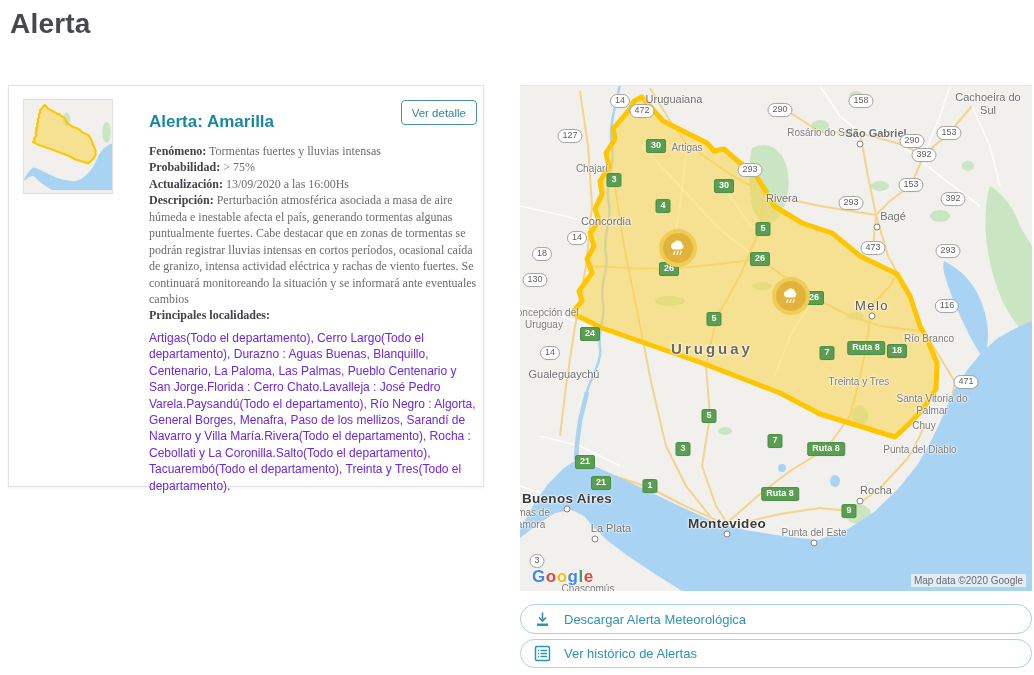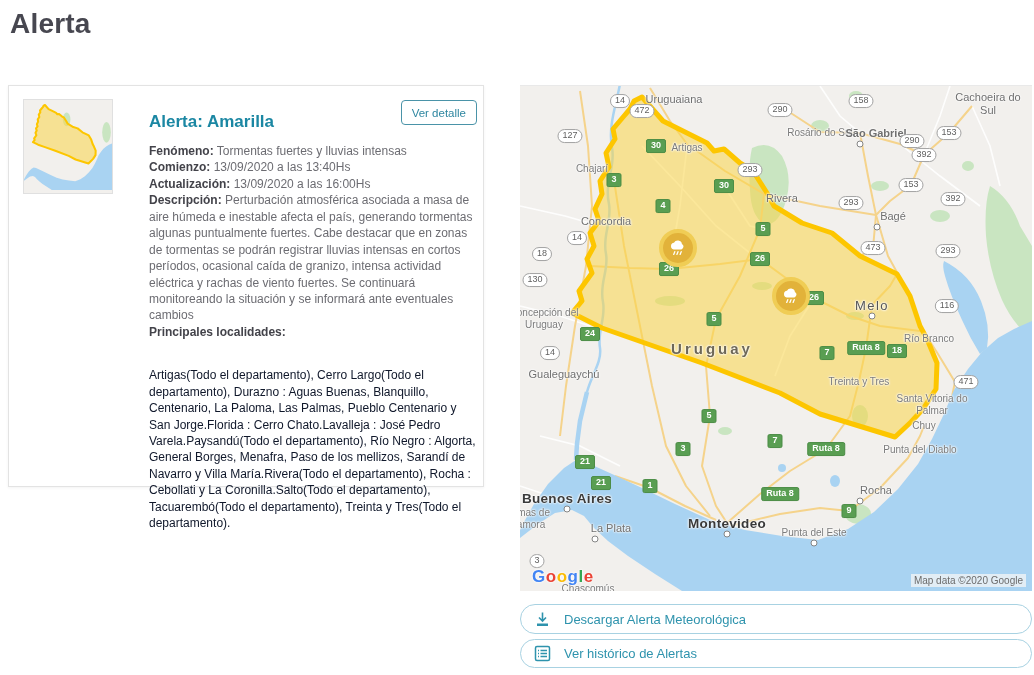--- a/index.html
+++ b/index.html
@@ -10,23 +10,23 @@
   
   .card{position:absolute;left:8px;top:85px;width:476px;height:402px;background:#fff;
        border:1px solid #e3e3e3;box-shadow:0 1px 3px rgba(0,0,0,.05);box-sizing:border-box;}
   .thumb{position:absolute;left:14px;top:13px;width:88px;height:93px;border:1px solid #e0e0e0;
        overflow:hidden;background:#f2f0ed;cursor:pointer;}
   .detail-btn{position:absolute;right:6px;top:14px;height:25px;padding:0 10px;background:#fff;
        border:1px solid #4a93a8;border-radius:4px;color:#2e86a0;font-size:11.5px;cursor:pointer;
        font-family:inherit;}
   .card-body{position:absolute;left:140px;top:26px;width:330px;}
   .card-body h2{margin:0 0 11px 0;font-size:17px;color:#1b87a3;font-weight:700;}
-  .field{font-size:12px;line-height:1.37;color:#6c6c72;}
+  .field{font-size:12px;line-height:1.37;color:#6c6c72;font-family:Liberation Serif, serif;}
   .field b{color:#43434a;}
-  .localities{margin-top:27px;font-size:12px;line-height:1.37;color:#0f172a;}
+  .localities{margin-top:6px;font-size:12px;line-height:1.37;color:#6d28d9;}
   
   .map{position:absolute;left:520px;top:85px;width:512px;height:505px;background:#f2f0ed;
        overflow:hidden;border-top:1px solid #e9e9e9;}
   .map svg.base{position:absolute;left:0;top:0;}
   .mlabel{position:absolute;transform:translate(-50%,-50%);white-space:nowrap;color:#7b7b7b;
        font-size:11px;text-shadow:0 0 2px #fff,0 0 2px #fff,0 0 3px #fff;pointer-events:none;}
   .mlabel.sm{font-size:10px;}
   .mlabel.md{font-size:11px;color:#6f6f6f;margin-left:16px;}
   .mlabel.lg{font-size:13px;letter-spacing:1.5px;color:#565656;}
   .mlabel.bold{font-size:13.5px;font-weight:700;color:#3a3a3a;letter-spacing:.3px;}
@@ -66,21 +66,21 @@
       <ellipse cx="248" cy="95" rx="22" ry="40" fill="#c9e5c1"></ellipse>
       <ellipse cx="480" cy="170" rx="25" ry="60" fill="#c9e5c1"></ellipse>
       <polygon id="thumb-polygon" fill="#f9d548" fill-opacity="0.55" stroke="#fdc600" stroke-width="12" stroke-linejoin="round" points="122,11 143,35 167,47 187,57 194,65 204,63 220,77 233,85 247,107 254,120 282,137 312,147 340,170 377,188 390,210 400,240 407,253 417,277 416,303 403,323 391,336 375,351 300,328 260,307 182,277 122,256 82,242 52,227 62,215 59,205 72,187 67,173 74,160 70,147 79,135 75,123 82,108 80,95 89,81 86,67 95,53 93,43 104,30 110,23 114,15"></polygon>
     </svg>
   </div>
   <button class="detail-btn">Ver detalle</button>
   <div class="card-body">
     <h2>Alerta: Amarilla</h2>
     <div id="alert-fields">
         <div class="field"><b>Fenómeno:</b> Tormentas fuertes y lluvias intensas</div>
-        <div class="field"><b>Comienzo:</b> 13/09/2020 a las 13:40Hs</div>
+        <div class="field"><b>Probabilidad:</b> &gt; 75%</div>
         <div class="field"><b>Actualización:</b> 13/09/2020 a las 16:00Hs</div>
         <div class="field"><b>Descripción:</b> Perturbación atmosférica asociada a masa de aire húmeda e inestable afecta el país, generando tormentas algunas puntualmente fuertes. Cabe destacar que en zonas de tormentas se podrán registrar lluvias intensas en cortos períodos, ocasional caída de granizo, intensa actividad eléctrica y rachas de viento fuertes. Se continuará monitoreando la situación y se informará ante eventuales cambios</div>
         <div class="field"><b>Principales localidades:</b></div>
       </div>
     <div class="localities">Artigas(Todo el departamento), Cerro Largo(Todo el departamento), Durazno : Aguas Buenas, Blanquillo, Centenario, La Paloma, Las Palmas, Pueblo Centenario y San Jorge.Florida : Cerro Chato.Lavalleja : José Pedro Varela.Paysandú(Todo el departamento), Río Negro : Algorta, General Borges, Menafra, Paso de los mellizos, Sarandí de Navarro y Villa María.Rivera(Todo el departamento), Rocha : Cebollati y La Coronilla.Salto(Todo el departamento), Tacuarembó(Todo el departamento), Treinta y Tres(Todo el departamento).</div>
   </div>
 </div>
 
 <div class="map" id="map">
   <svg class="base" width="512" height="505" viewBox="0 0 512 505">

